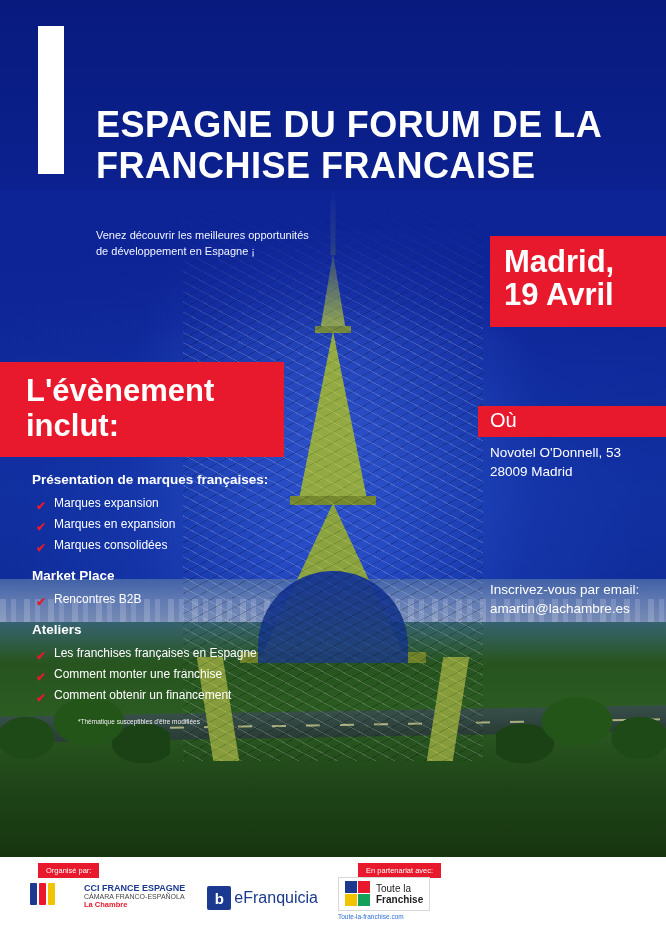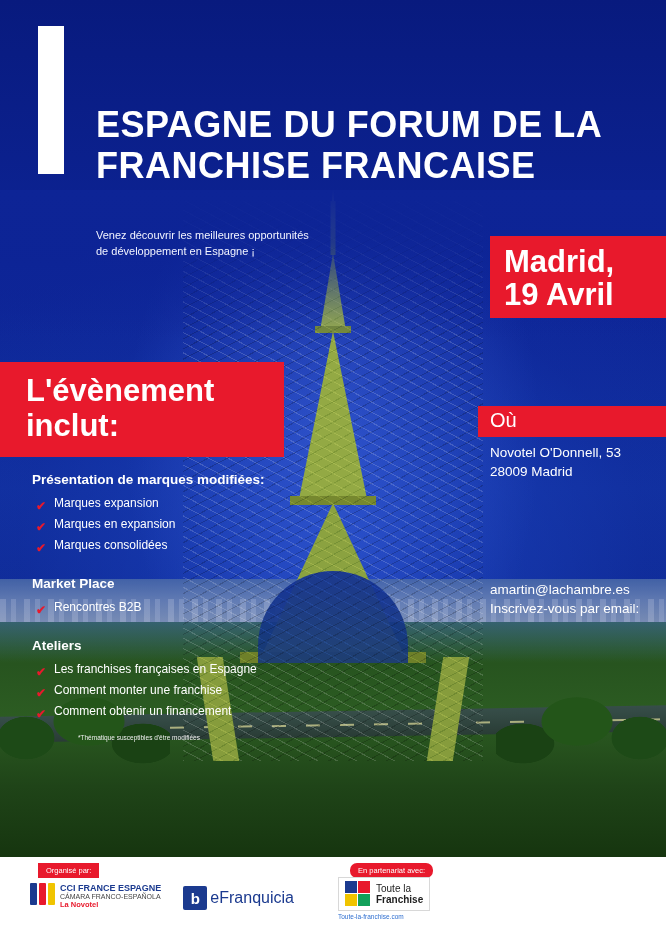--- a/index.html
+++ b/index.html
@@ -129,21 +129,21 @@
   }
   .subtitle {
     position: absolute; left: 96px; top: 228px; width: 215px;
     color: #f2f4ff; font-size: 11px; line-height: 1.45;
   }
 
   
   .red { background: #e8192c; color: #fff; }
   .madrid {
     position: absolute; right: 0; top: 236px; width: 176px;
-    padding: 9px 12px 6px 14px;
+    padding: 9px 12px 15px 14px;
     font-size: 31px; font-weight: bold; line-height: 1.08;
   }
   .evt {
     position: absolute; left: 0; top: 362px; width: 284px;
     padding: 12px 14px 14px 26px;
     font-size: 31px; font-weight: bold; line-height: 1.12;
   }
 
   .side { position: absolute; right: 0; width: 188px; }
   .side-head {
@@ -151,47 +151,47 @@
     padding: 3px 10px 5px 12px;
   }
   .side-body { color: #fff; font-size: 13.5px; line-height: 1.42; padding: 6px 10px 0 12px; }
   #ou-block { top: 406px; }
   #quand-block { top: 506px; }
   #insc-block { top: 574px; }
 
   
   .left-list { position: absolute; left: 32px; top: 472px; width: 300px; color: #fff; }
   .sec-title { font-size: 13.5px; font-weight: bold; margin-bottom: 6px; }
-  .sec-title.gap { margin-top: 20px; }
+  .sec-title.gap { margin-top: 12px; }
   ul { list-style: none; }
   li { font-size: 12px; line-height: 1.75; padding-left: 22px; position: relative; }
   li .tick {
     position: absolute; left: 4px; top: 3px; color: #e8192c; font-size: 12px; font-weight: bold;
   }
   .footnote { font-size: 6.5px; margin-top: 12px; margin-left: 46px; color: #f0f0f0; }
 
   
   .footer {
     position: absolute; left: 0; right: 0; bottom: 0; height: 82px; background: #fff;
   }
   .tag {
     position: absolute; top: 6px; background: #e8192c; color: #fff;
     font-size: 7.5px; padding: 3px 8px;
   }
   #tag-org { left: 38px; }
-  #tag-part { left: 350px; border-radius: 7px; }
+  #tag-part { left: 358px; }
 
   .logos { position: absolute; top: 26px; left: 30px; display: flex; align-items: center; gap: 22px; }
   .cci { display: flex; align-items: flex-start; gap: 4px; }
   .cci-mark { width: 26px; height: 30px; position: relative; }
   .cci-mark i { position: absolute; top: 0; width: 7px; height: 22px; border-radius: 1px; }
   .cci-mark i:nth-child(1) { left: 0; background: #1b3a8f; }
   .cci-mark i:nth-child(2) { left: 9px; background: #e8192c; }
   .cci-mark i:nth-child(3) { left: 18px; background: #f0c400; }
-  .cci-txt { line-height: 1.15; }
+  .cci-txt { line-height: 1.15; margin-left: 24px; }
   .cci-t1 { font-size: 9px; font-weight: bold; color: #1b3a8f; }
   .cci-t2 { font-size: 7px; color: #444; }
   .cci-t3 { font-size: 7.5px; color: #e8192c; font-weight: bold; }
 
   .befr { display: flex; align-items: center; gap: 3px; }
   .befr-b { width: 24px; height: 24px; background: #1b3a8f; color: #fff; font-weight: bold;
             font-size: 15px; display: flex; align-items: center; justify-content: center; border-radius: 2px; }
   .befr-t { font-size: 16px; color: #1b3a8f; }
 
   .tlf { position: absolute; top: 20px; left: 338px; display: flex; align-items: center; gap: 5px;
@@ -240,21 +240,21 @@
 
   <div class="one-bar" style="color:transparent;font-size:0">I</div>
   <div class="title">ESPAGNE DU FORUM DE LA FRANCHISE FRANCAISE</div>
   <div class="subtitle">Venez découvrir les meilleures opportunités de développement en Espagne ¡</div>
 
   <div class="madrid red" style="white-space:pre-line">Madrid,
 19  Avril</div>
   <div class="evt red">L'évènement inclut:</div>
 
   <div class="left-list">
-    <div class="sec-title">Présentation de marques modifiées:</div>
+    <div class="sec-title">Présentation de marques françaises:</div>
     <ul>
       <li><span class="tick">✔</span><span>Marques expansion</span></li>
       <li><span class="tick">✔</span><span>Marques en expansion</span></li>
       <li><span class="tick">✔</span><span>Marques consolidées</span></li>
     </ul>
 
     <div class="sec-title gap">Market Place</div>
     <ul>
       <li><span class="tick">✔</span><span>Rencontres B2B</span></li>
     </ul>
@@ -271,40 +271,40 @@
 
   <div class="side" id="ou-block">
     <div class="side-head">Où</div>
     <div class="side-body" style="white-space:pre-line">Novotel  O'Donnell, 53
 28009 Madrid</div>
   </div>
 
 
   <div class="side" id="insc-block">
     <div class="side-body">
+      <div>Inscrivez-vous par email:</div>
       <div>amartin@lachambre.es</div>
-      <div>Inscrivez-vous par email:</div>
     </div>
   </div>
 
   <div class="footer">
     <div class="tag" id="tag-org">Organisé par:</div>
     <div class="tag" id="tag-part">En partenariat avec:</div>
 
     <div class="logos">
       <div class="cci">
         <div class="cci-mark">
             <i></i>
             <i></i>
             <i></i>
           </div>
         <div class="cci-txt">
           <div class="cci-t1">CCI FRANCE ESPAGNE</div>
           <div class="cci-t2">CÁMARA FRANCO-ESPAÑOLA</div>
-          <div class="cci-t3">La Novotel</div>
+          <div class="cci-t3">La Chambre</div>
         </div>
       </div>
 
       <div class="befr">
         <div class="befr-b">b</div>
         <div class="befr-t">eFranquicia</div>
       </div>
     </div>
 
     <div class="tlf">

